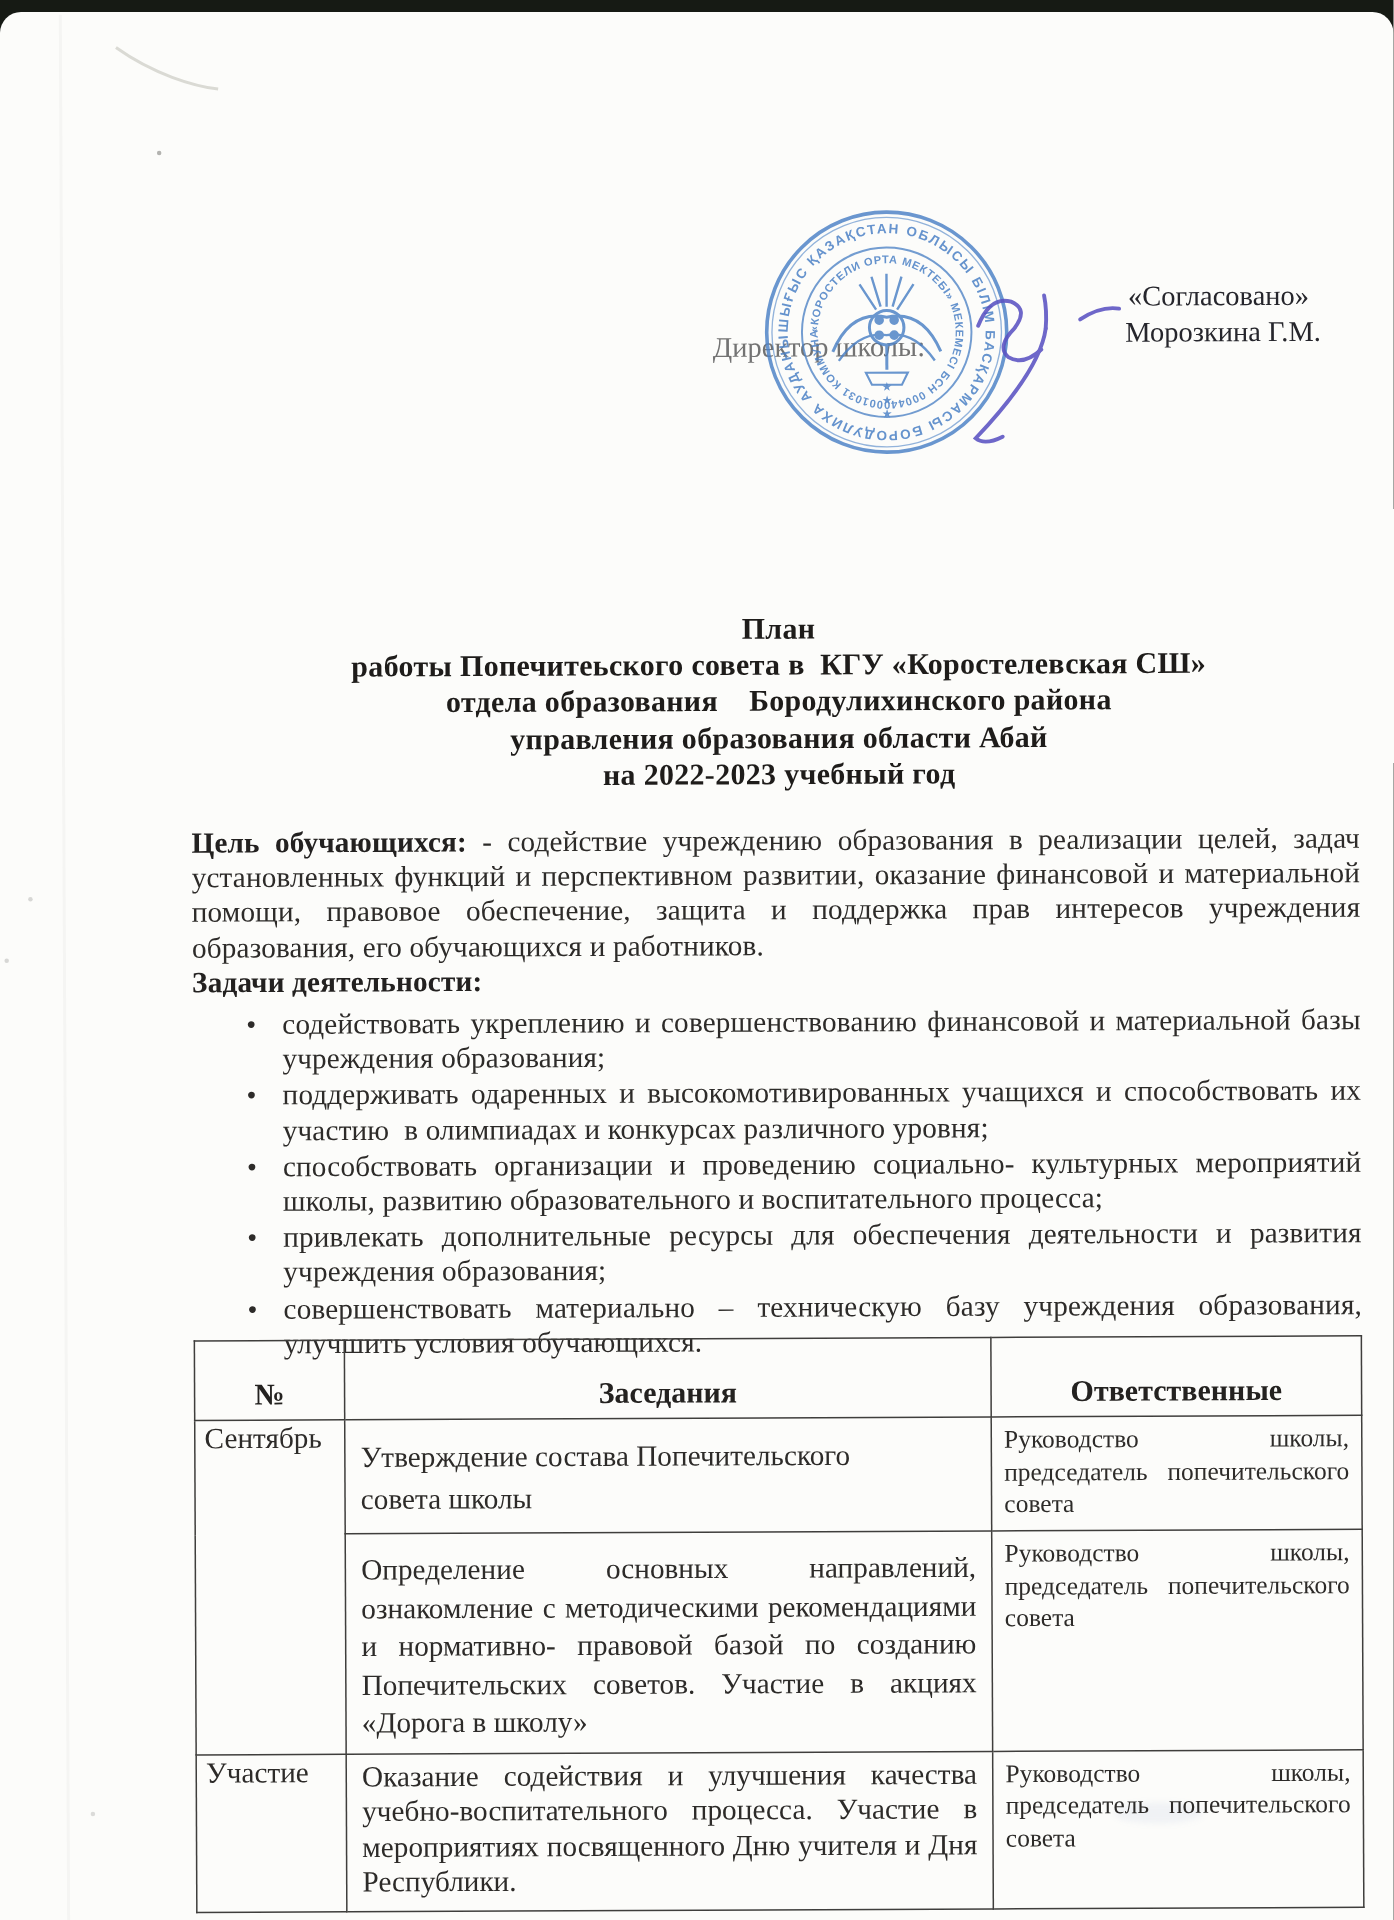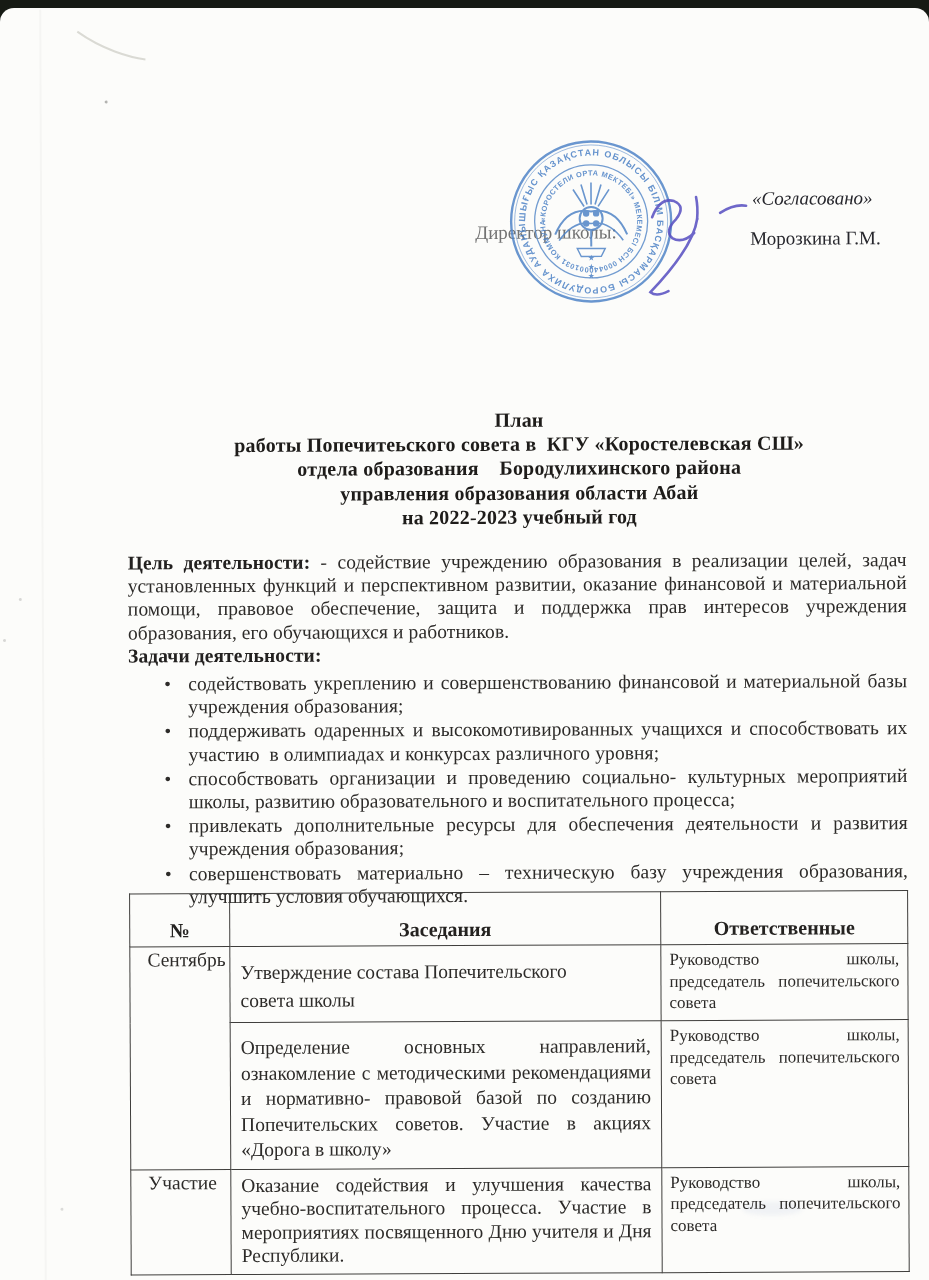--- a/index.html
+++ b/index.html
@@ -15,22 +15,22 @@
   .content{position:absolute;inset:0;transform:rotate(-0.25deg);transform-origin:465px 640px;}
 
   
   .crease{position:absolute;left:42px;top:0;bottom:0;width:2px;background:rgba(60,60,55,0.035);}
   .speck{position:absolute;width:3px;height:3px;border-radius:50%;background:rgba(70,70,65,0.4);}
   .smudge{position:absolute;width:60px;height:14px;border-radius:50%;background:rgba(90,110,190,0.07);filter:blur(2px);}
   .pencil{position:absolute;left:60px;top:10px;}
 
   
   .director-label{position:absolute;left:477px;top:214px;font-size:19px;color:#737373;z-index:1;}
-  .agreed{position:absolute;left:754px;top:181px;font-size:19px;color:#26262c;font-style:italic;}
-  .approver-name{position:absolute;left:752px;top:221px;font-size:19px;color:#26262c;}
+  .agreed{position:absolute;left:754px;top:181px;font-size:19px;color:#26262c;}
+  .approver-name{position:absolute;left:752px;top:205px;font-size:19px;color:#26262c;}
   .stamp{position:absolute;left:508px;top:129px;width:170px;height:170px;z-index:2;opacity:.93;}
   .signature{position:absolute;left:598px;top:138px;width:170px;height:160px;z-index:3;}
 
   
   .title-block{
     position:absolute;left:130px;top:400px;width:780px;
     text-align:center;font-weight:bold;font-size:20px;line-height:24.2px;
     color:#1e1c1a;letter-spacing:.2px;
   }
   .title-line{white-space:pre-wrap;}
@@ -53,21 +53,21 @@
     border-collapse:collapse;color:#2d2b29;table-layout:fixed;
   }
   .plan-table col.c1{width:100px;}
   .plan-table col.c2{width:431px;}
   .plan-table col.c3{width:247px;}
   .plan-table th,.plan-table td{border:1.6px solid #3f3e3c;vertical-align:top;}
   .plan-table thead th{
     height:48px;vertical-align:bottom;text-align:center;
     font-size:20px;font-weight:bold;padding:0 2px 4px 2px;color:#242220;
   }
-  td.month-cell{padding:2px 4px 0 17px;font-size:19.5px;font-family:Liberation Serif, serif;}
+  td.month-cell{padding:2px 4px 0 6px;font-size:19.5px;font-family:Liberation Serif, serif;}
   td.activity-cell{padding:12px 10px 6px 10px;font-size:19.5px;line-height:25.5px;}
   td.activity-cell.justify{text-align:justify;}
   td.activity-cell .narrow{max-width:372px;line-height:28px;}
   tr.row-oct td.activity-cell{line-height:23.6px;padding-top:4px;}
   td.resp-cell{padding:4px 8px 4px 8px;font-size:17px;line-height:21.5px;text-align:justify;}
   tr.row-sep1{height:76px;}
   tr.row-sep2{height:124px;}
   tr.row-oct{height:96px;}
 </style>
 </head>
@@ -138,21 +138,21 @@
 
     <div class="title-block">
       <div class="title-line">План</div>
       <div class="title-line">работы Попечитеьского совета в  КГУ «Коростелевская СШ»</div>
       <div class="title-line">отдела образования    Бородулихинского района</div>
       <div class="title-line">управления образования области Абай</div>
       <div class="title-line">на 2022-2023 учебный год</div>
     </div>
 
     <div class="body-text">
-      <p class="goal-p"><b>Цель деятельности:</b><span> - содействие учреждению образования в реализации целей, задач установленных функций и перспективном развитии, оказание финансовой и материальной помощи, правовое обеспечение, защита и поддержка прав интересов учреждения образования, его обучающихся и работников.</span></p>
+      <p class="goal-p"><b>Цель обучающихся:</b><span> - содействие учреждению образования в реализации целей, задач установленных функций и перспективном развитии, оказание финансовой и материальной помощи, правовое обеспечение, защита и поддержка прав интересов учреждения образования, его обучающихся и работников.</span></p>
       <p class="tasks-label">Задачи деятельности:</p>
       <ul class="tasks">
         <li>содействовать укреплению и совершенствованию финансовой и материальной базы учреждения образования;</li>
         <li>поддерживать одаренных и высокомотивированных учащихся и способствовать их участию  в олимпиадах и конкурсах различного уровня;</li>
         <li>способствовать организации и проведению социально- культурных мероприятий школы, развитию образовательного и воспитательного процесса;</li>
         <li>привлекать дополнительные ресурсы для обеспечения деятельности и развития учреждения образования;</li>
         <li>совершенствовать материально – техническую базу учреждения образования, улучшить условия обучающихся.</li>
       </ul>
     </div>
 

